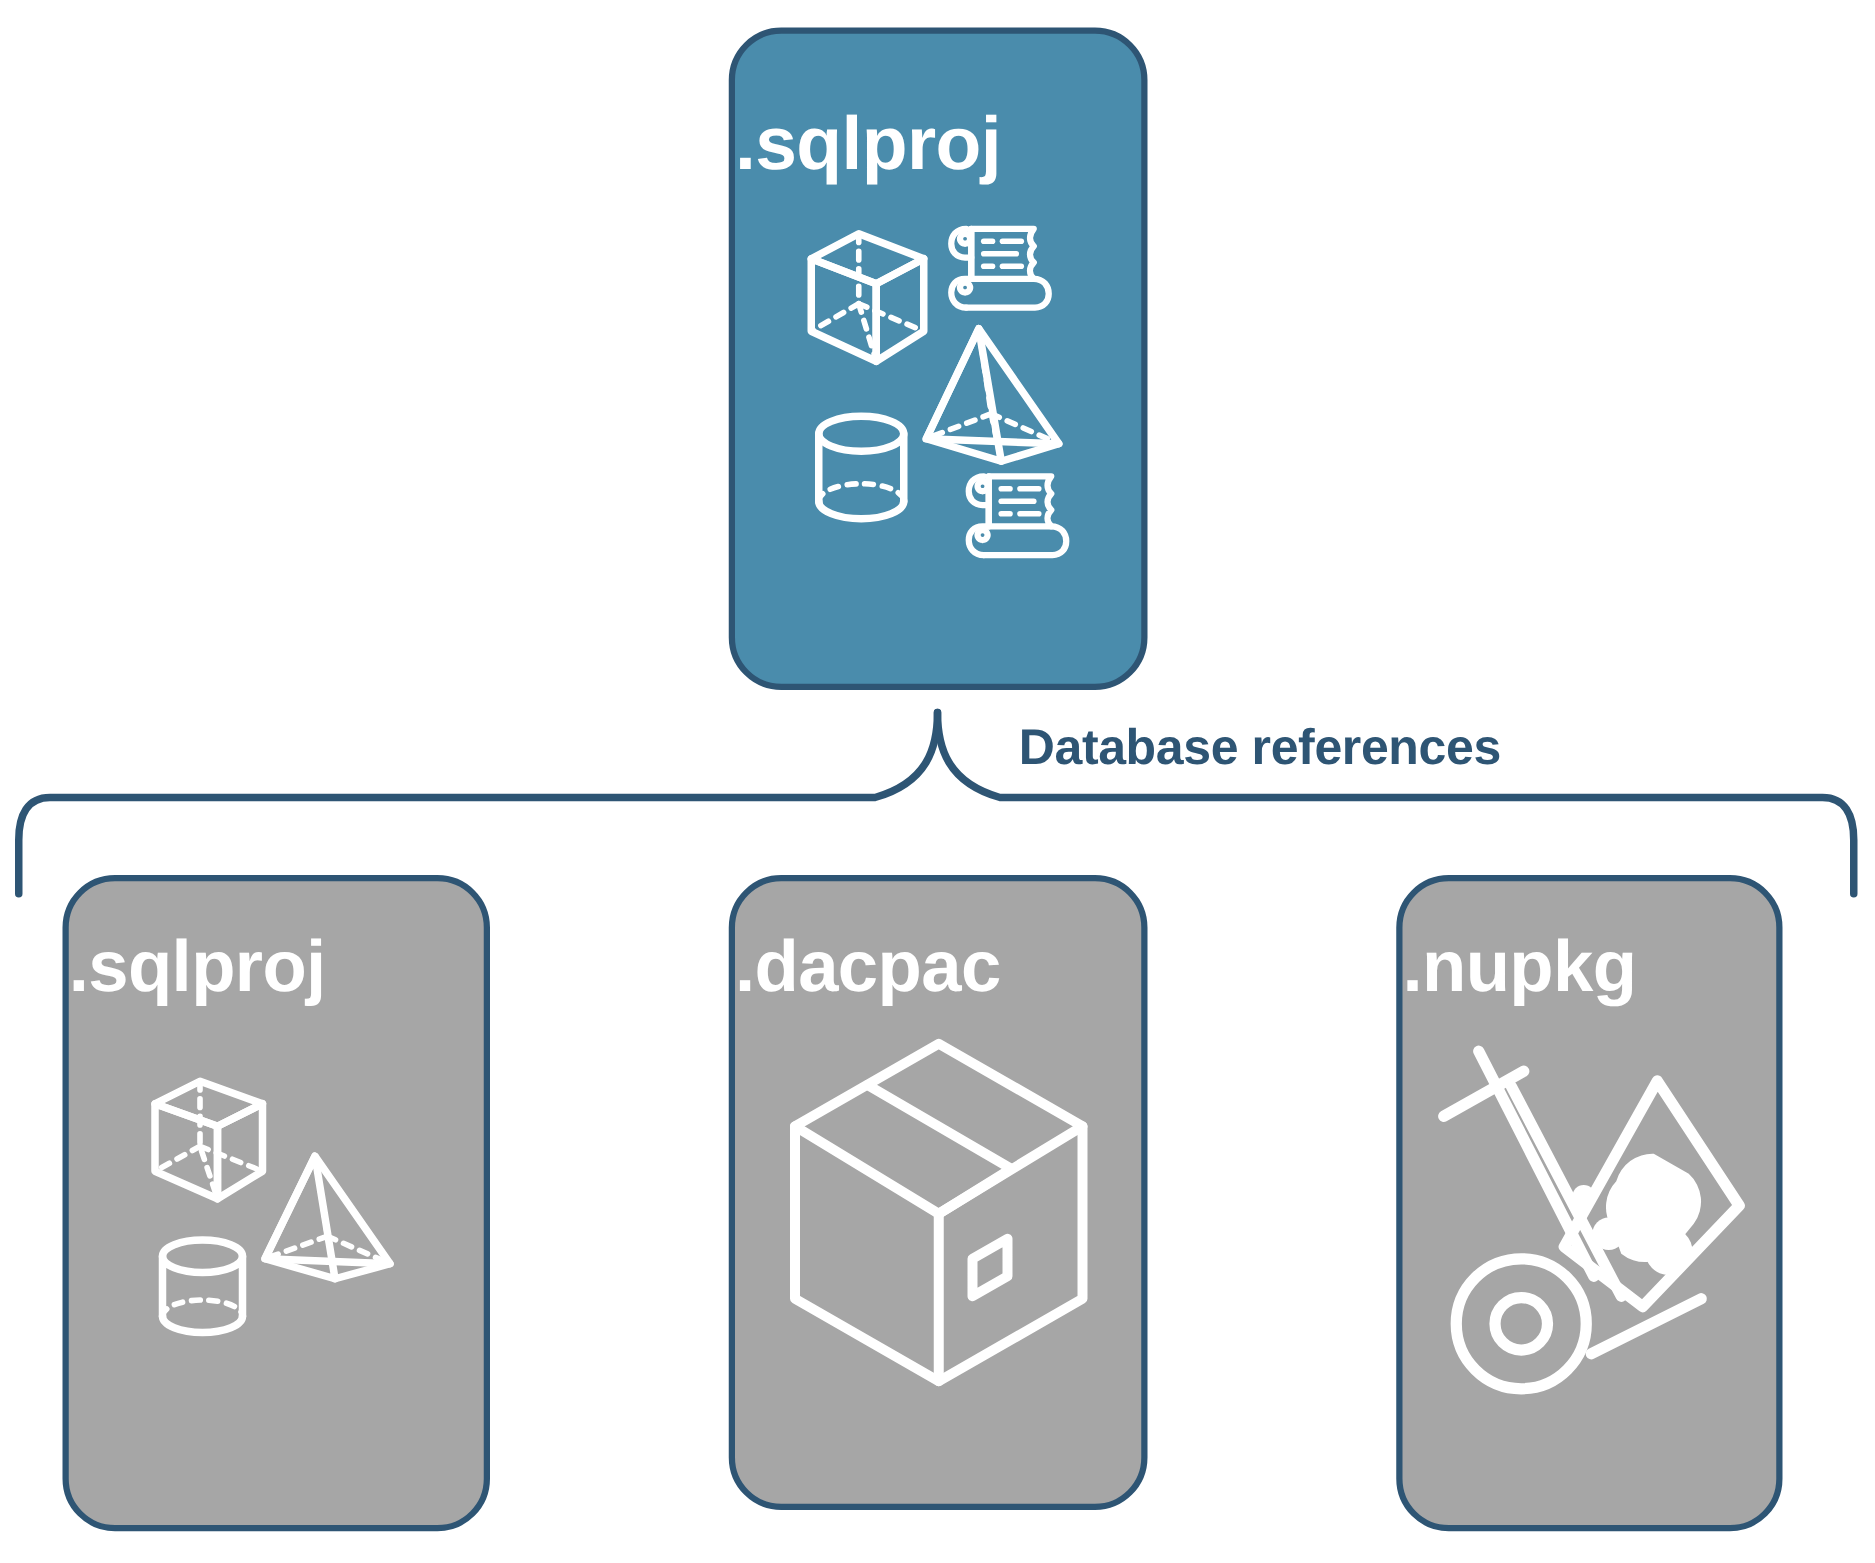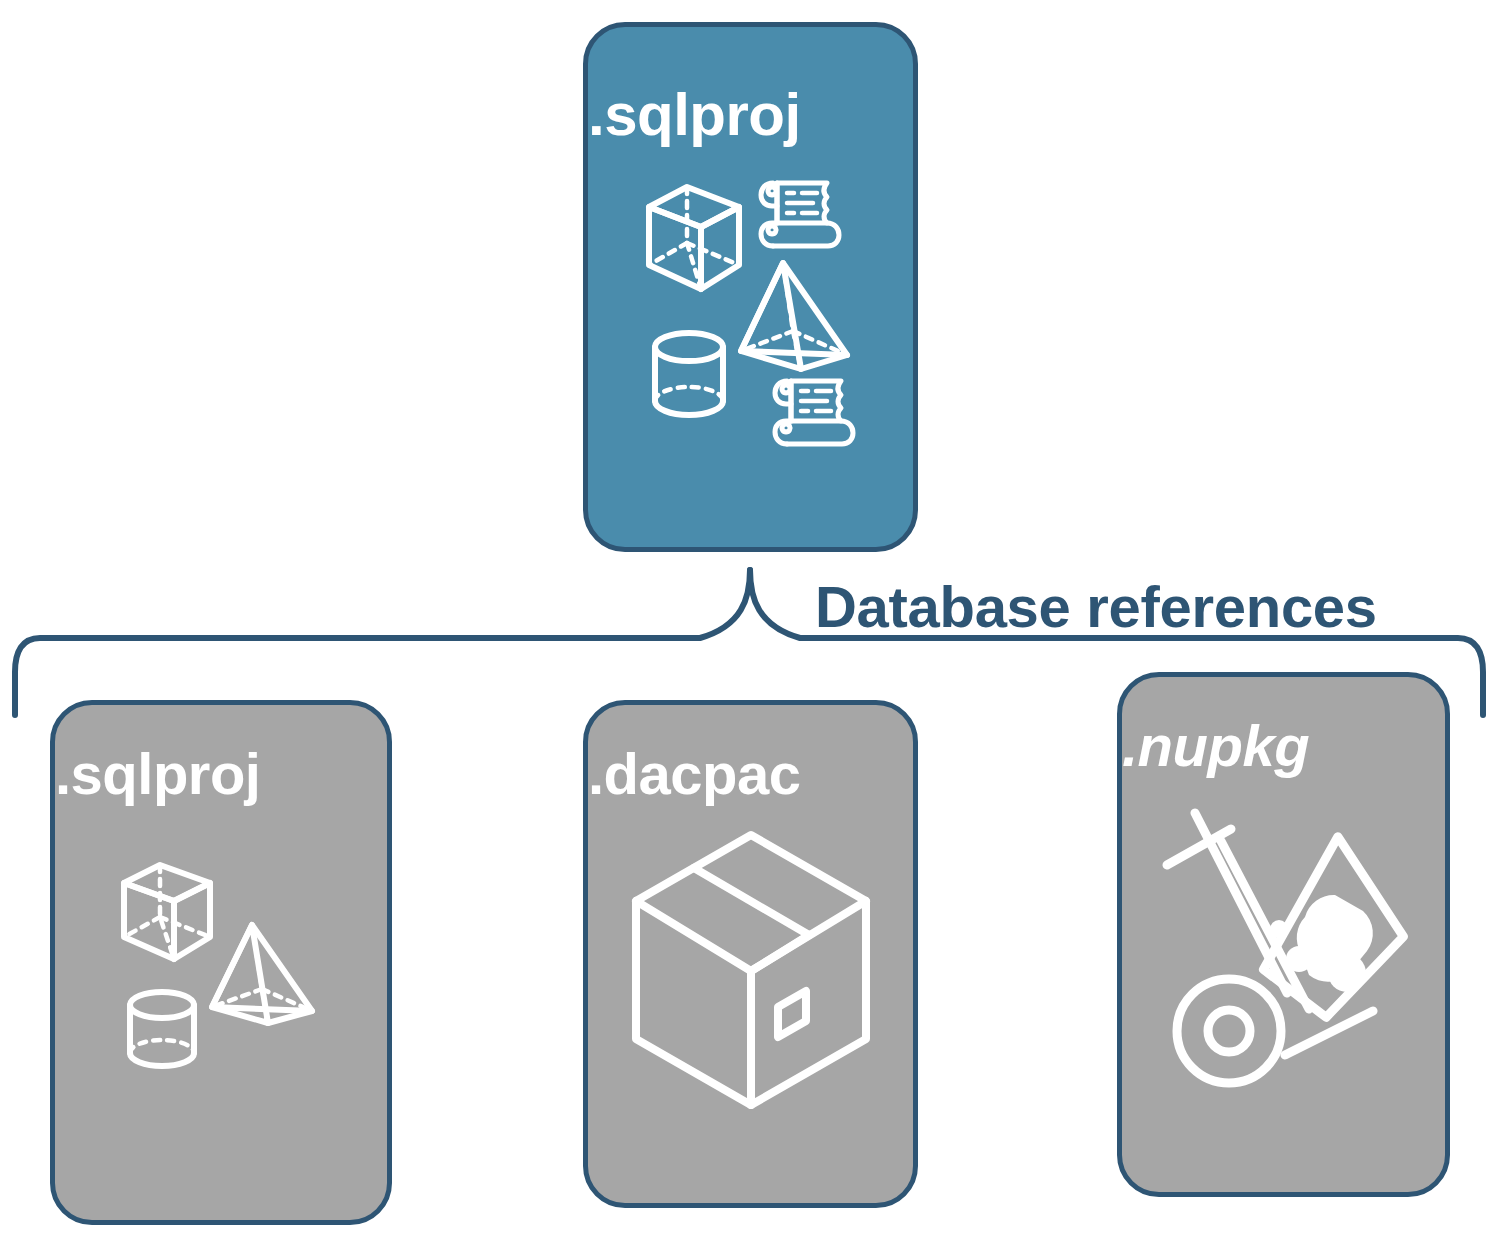--- a/index.html
+++ b/index.html
@@ -66,43 +66,43 @@
 
   #card-sqlproj-ref {
     left: 50px;  top: 700px;
     width: 342px; height: 525px;
   }
   #card-dacpac {
     left: 583px; top: 700px;
     width: 335px; height: 508px;
   }
   #card-nupkg {
-    left: 1117px; top: 672px;
-    width: 333px; height: 525px; font-style: italic;
+    left: 1117px; top: 700px;
+    width: 309px; height: 525px;
   }
   .card.secondary .card-title { top: 40px; font-size: 58px; }
   #card-sqlproj-ref .card-art { top: 140px; }
   #card-dacpac .card-art      { top: 120px; }
   #card-nupkg .card-art       { top: 130px; }
 
   
   #connector {
     position: absolute;
     left: 0; top: 540px;
     width: 1500px; height: 200px;
     pointer-events: none;
   }
 
   
   #connector-label {
     position: absolute;
     left: 815px;
     top: 578px;
     color: #2E5574;
-    font-size: 58px;
+    font-size: 40px;
     font-weight: bold;
     letter-spacing: -0.3px;
     white-space: nowrap;
     line-height: 1;
   }
 </style>
 </head>
 <body>
 
 <div class="stage">

